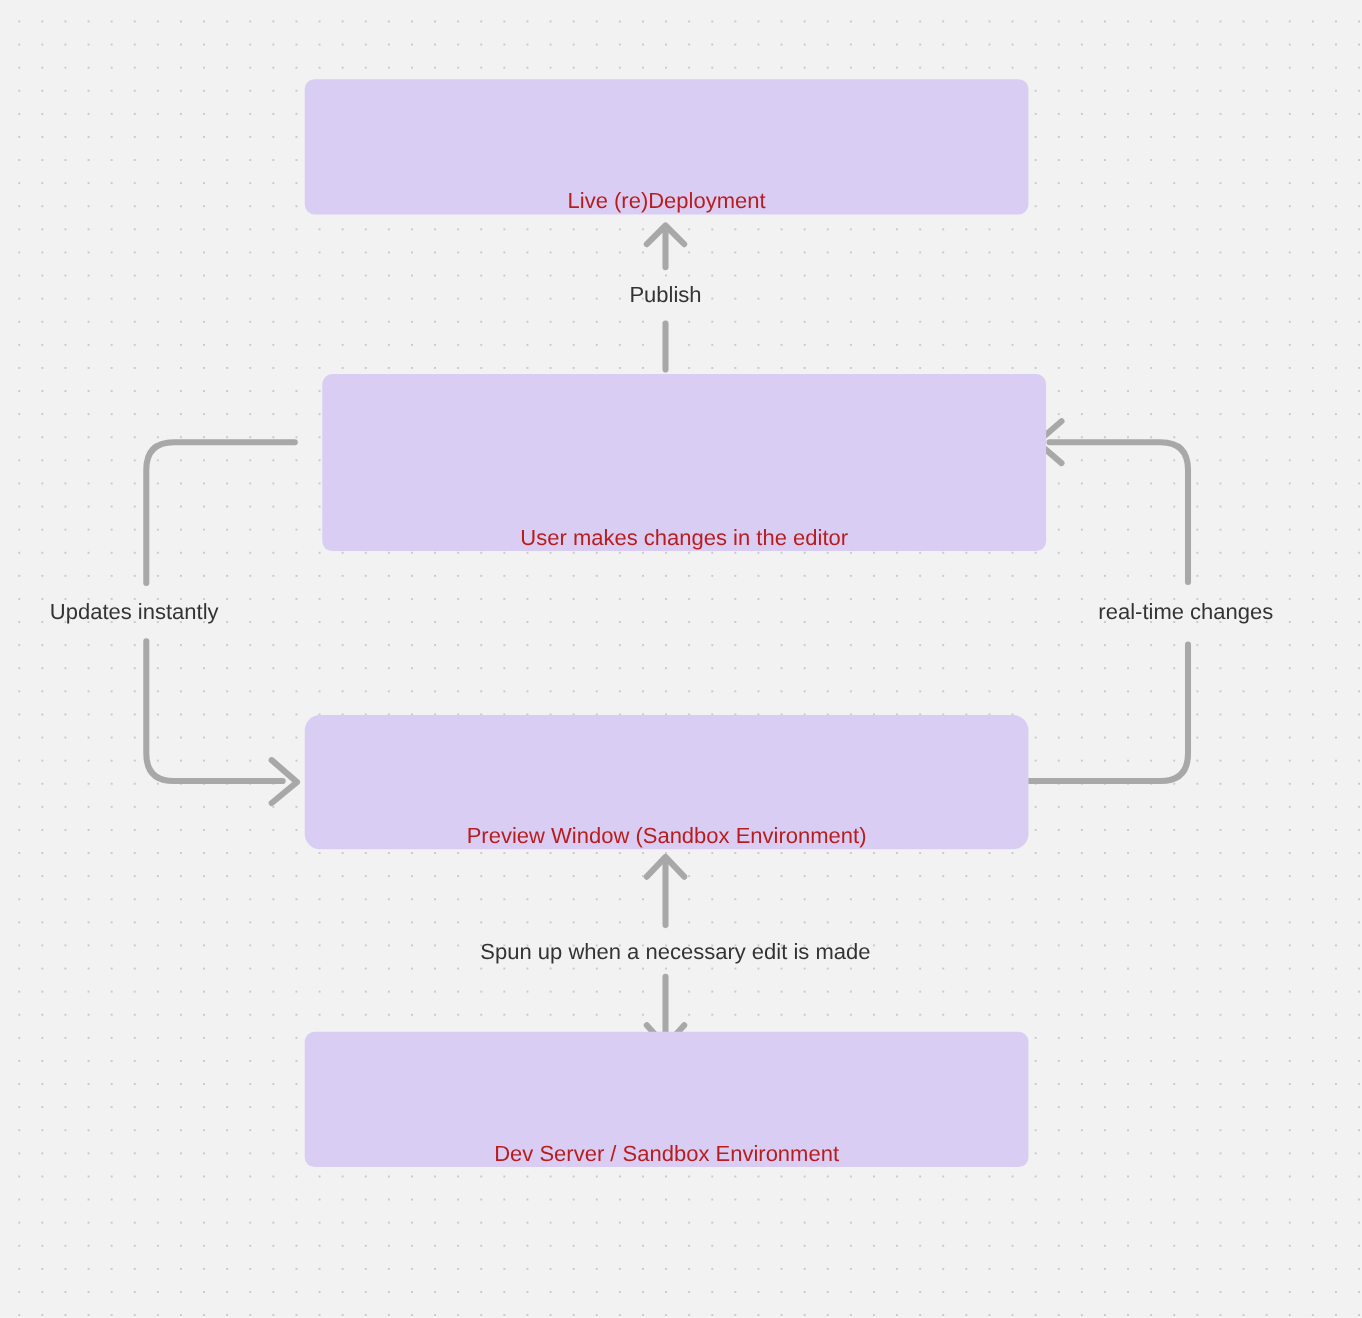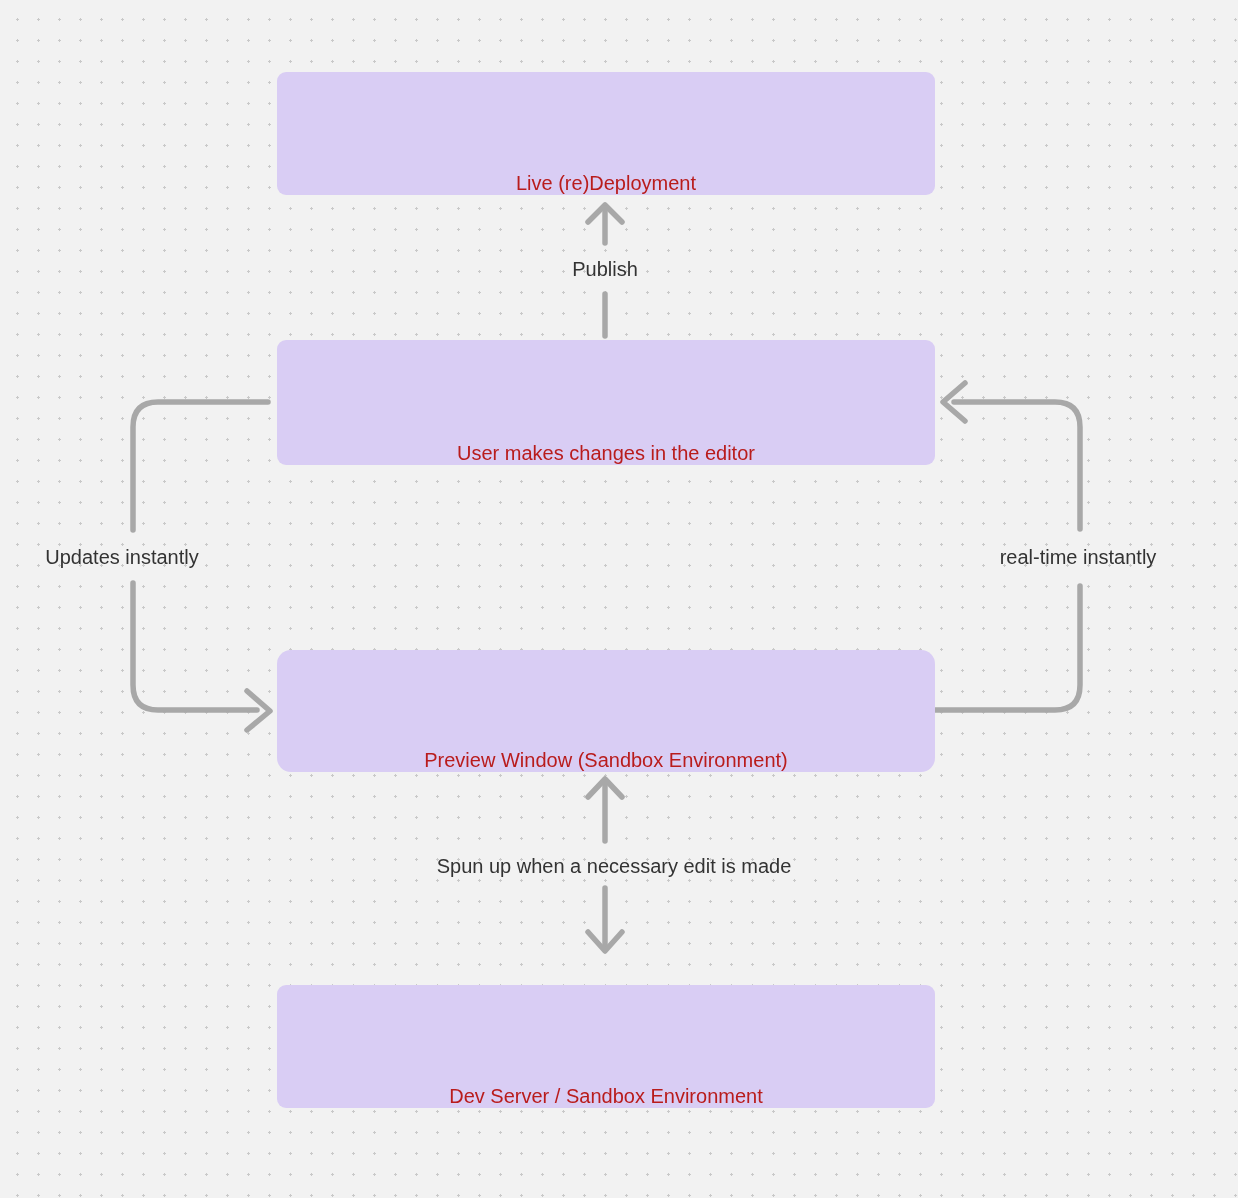--- a/index.html
+++ b/index.html
@@ -40,23 +40,23 @@
     border-radius: 9px;
     display: flex;
     align-items: flex-end;
     justify-content: center;
     color: #b91c1c;
     font-size: 20px;
     line-height: 1.2;
     text-align: center;
   }
   #node-live     { top: 72px;  height: 123px; }
-  #node-user     { top: 340px; height: 125px; }
+  #node-user     { top: 340px; height: 161px; margin-left: 16px; }
   #node-preview  { top: 650px; height: 122px; border-radius: 14px; }
-  #node-dev      { top: 985px; height: 123px; }
+  #node-dev      { top: 938px; height: 123px; }
   .edge-label {
     position: absolute;
     transform: translate(-50%, -50%);
     color: #333333;
     font-size: 20px;
     white-space: nowrap;
     text-align: center;
   }
   #label-publish  { left: 605px;  top: 269px; }
   #label-updates  { left: 122px;  top: 557px; }
@@ -109,17 +109,17 @@
   </div>
 
   <div class="node" id="node-dev">
     <span>Dev Server / Sandbox Environment</span>
   </div>
 
   <div class="edge-label" id="label-publish">Publish</div>
 
   <div class="edge-label" id="label-updates">Updates instantly</div>
 
-  <div class="edge-label" id="label-feedback">real-time instantly</div>
+  <div class="edge-label" id="label-feedback">real-time changes</div>
 
   <div class="edge-label" id="label-spun">Spun up when a necessary edit is made</div>
 
 </div>
 
 </body></html>

